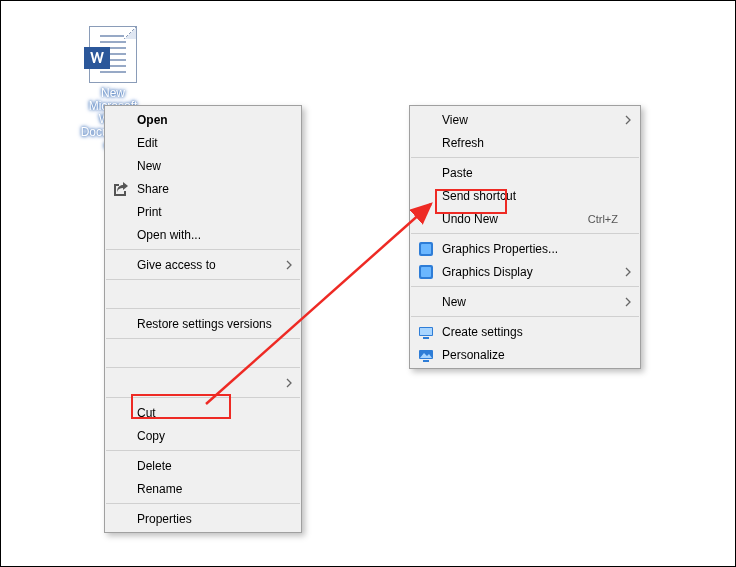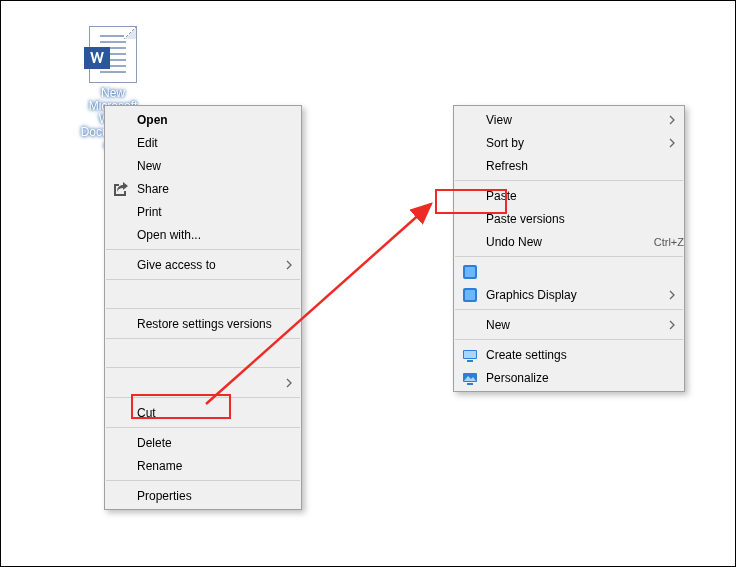--- a/index.html
+++ b/index.html
@@ -25,25 +25,25 @@
   .file-icon::before{content:"";position:absolute;top:0;right:0;width:12px;height:12px;
     background:linear-gradient(135deg,#fff 0 50%,#8a9cb8 50% 52%,#e0e7f2 52% 100%);}
   .w-badge{position:absolute;left:-6px;top:20px;width:26px;height:22px;background:#2b579a;
     color:#fff;font-weight:bold;font-size:15px;line-height:22px;text-align:center;font-family:Calibri,Segoe UI,sans-serif;}
   .file-label{margin-top:4px;color:#fff;text-shadow:0 0 3px #2f66b4,0 0 4px #2f66b4;
     font-size:12px;line-height:13px;white-space:pre-line;}
   
   .menu{position:absolute;background:var(--menu-bg);border:1px solid var(--menu-border);
     box-shadow:3px 3px 6px rgba(0,0,0,0.25);padding:2px 0;}
   .menu-1{left:103px;top:104px;width:196px;}
-  .menu-2{left:408px;top:104px;width:230px;margin-left:44px;}
-  .mi{height:23px;display:flex;align-items:center;position:relative;cursor:default;}
+  .menu-2{left:408px;top:104px;width:230px;}
+  .mi{height:23px;display:flex;align-items:center;position:relative;cursor:default;justify-content:center;}
   .ic-col{width:32px;display:flex;justify-content:center;align-items:center;}
   .lbl{flex:1;white-space:nowrap;}
-  .shc{color:#555;font-size:11px;}
+  .shc{color:#555;padding-right:22px;font-size:11px;}
   .sub{position:absolute;right:8px;top:50%;transform:translateY(-50%);}
   .sub svg{display:block}
   .sep{height:1px;background:var(--sep);margin:3px 1px;}
   .bold{font-weight:600}
   
   .hl{position:absolute;border:2.5px solid #ee2a24;box-sizing:border-box;pointer-events:none;}
   .hl-cut{left:130px;top:393px;width:100px;height:25px;}
   .hl-paste{left:434px;top:188px;width:72px;height:25px;}
   
   .arrow{position:absolute;left:170px;top:155px;pointer-events:none;}
@@ -119,20 +119,24 @@
         <svg width="8" height="10" viewBox="0 0 8 10">
           <path d="M2 1l4 4-4 4" stroke="#666" fill="none" stroke-width="1.3"></path>
         </svg>
       </span>
   </div>
   <div class="sep"></div>
   <div class="mi">
     <span class="ic-col"></span>
       <span class="lbl">Cut</span>
   </div>
+  <div class="mi">
+    <span class="ic-col"></span>
+      <span class="lbl">Copy</span>
+  </div>
   <div class="sep"></div>
   <div class="mi">
     <span class="ic-col"></span>
       <span class="lbl">Delete</span>
   </div>
   <div class="mi">
     <span class="ic-col"></span>
       <span class="lbl">Rename</span>
   </div>
   <div class="sep"></div>
@@ -147,53 +151,45 @@
     <span class="ic-col"></span>
       <span class="lbl">View</span>
     <span class="sub">
         <svg width="8" height="10" viewBox="0 0 8 10">
           <path d="M2 1l4 4-4 4" stroke="#666" fill="none" stroke-width="1.3"></path>
         </svg>
       </span>
   </div>
   <div class="mi">
     <span class="ic-col"></span>
-      <span class="lbl">Sort by</span>
-    <span class="sub">
-        <svg width="8" height="10" viewBox="0 0 8 10">
-          <path d="M2 1l4 4-4 4" stroke="#666" fill="none" stroke-width="1.3"></path>
-        </svg>
-      </span>
-  </div>
-  <div class="mi">
-    <span class="ic-col"></span>
       <span class="lbl">Refresh</span>
   </div>
   <div class="sep"></div>
   <div class="mi">
     <span class="ic-col"></span>
       <span class="lbl">Paste</span>
   </div>
   <div class="mi">
     <span class="ic-col"></span>
-      <span class="lbl">Paste versions</span>
+      <span class="lbl">Send shortcut</span>
   </div>
   <div class="mi">
     <span class="ic-col"></span>
       <span class="lbl">Undo New</span>
     <span class="shc">Ctrl+Z</span>
   </div>
   <div class="sep"></div>
   <div class="mi">
     <span class="ic-col">
       <svg class="i16" viewBox="0 0 16 16">
           <rect x="1" y="1" width="14" height="14" rx="2" fill="#2e7dd7"></rect>
           <rect x="3" y="3" width="10" height="10" rx="1" fill="#6bb7ff"></rect>
         </svg>
     </span>
+      <span class="lbl">Graphics Properties...</span>
   </div>
   <div class="mi">
     <span class="ic-col">
       <svg class="i16" viewBox="0 0 16 16">
           <rect x="1" y="1" width="14" height="14" rx="2" fill="#2e7dd7"></rect>
           <rect x="3" y="3" width="10" height="10" rx="1" fill="#6bb7ff"></rect>
         </svg>
     </span>
       <span class="lbl">Graphics Display</span>
     <span class="sub">

